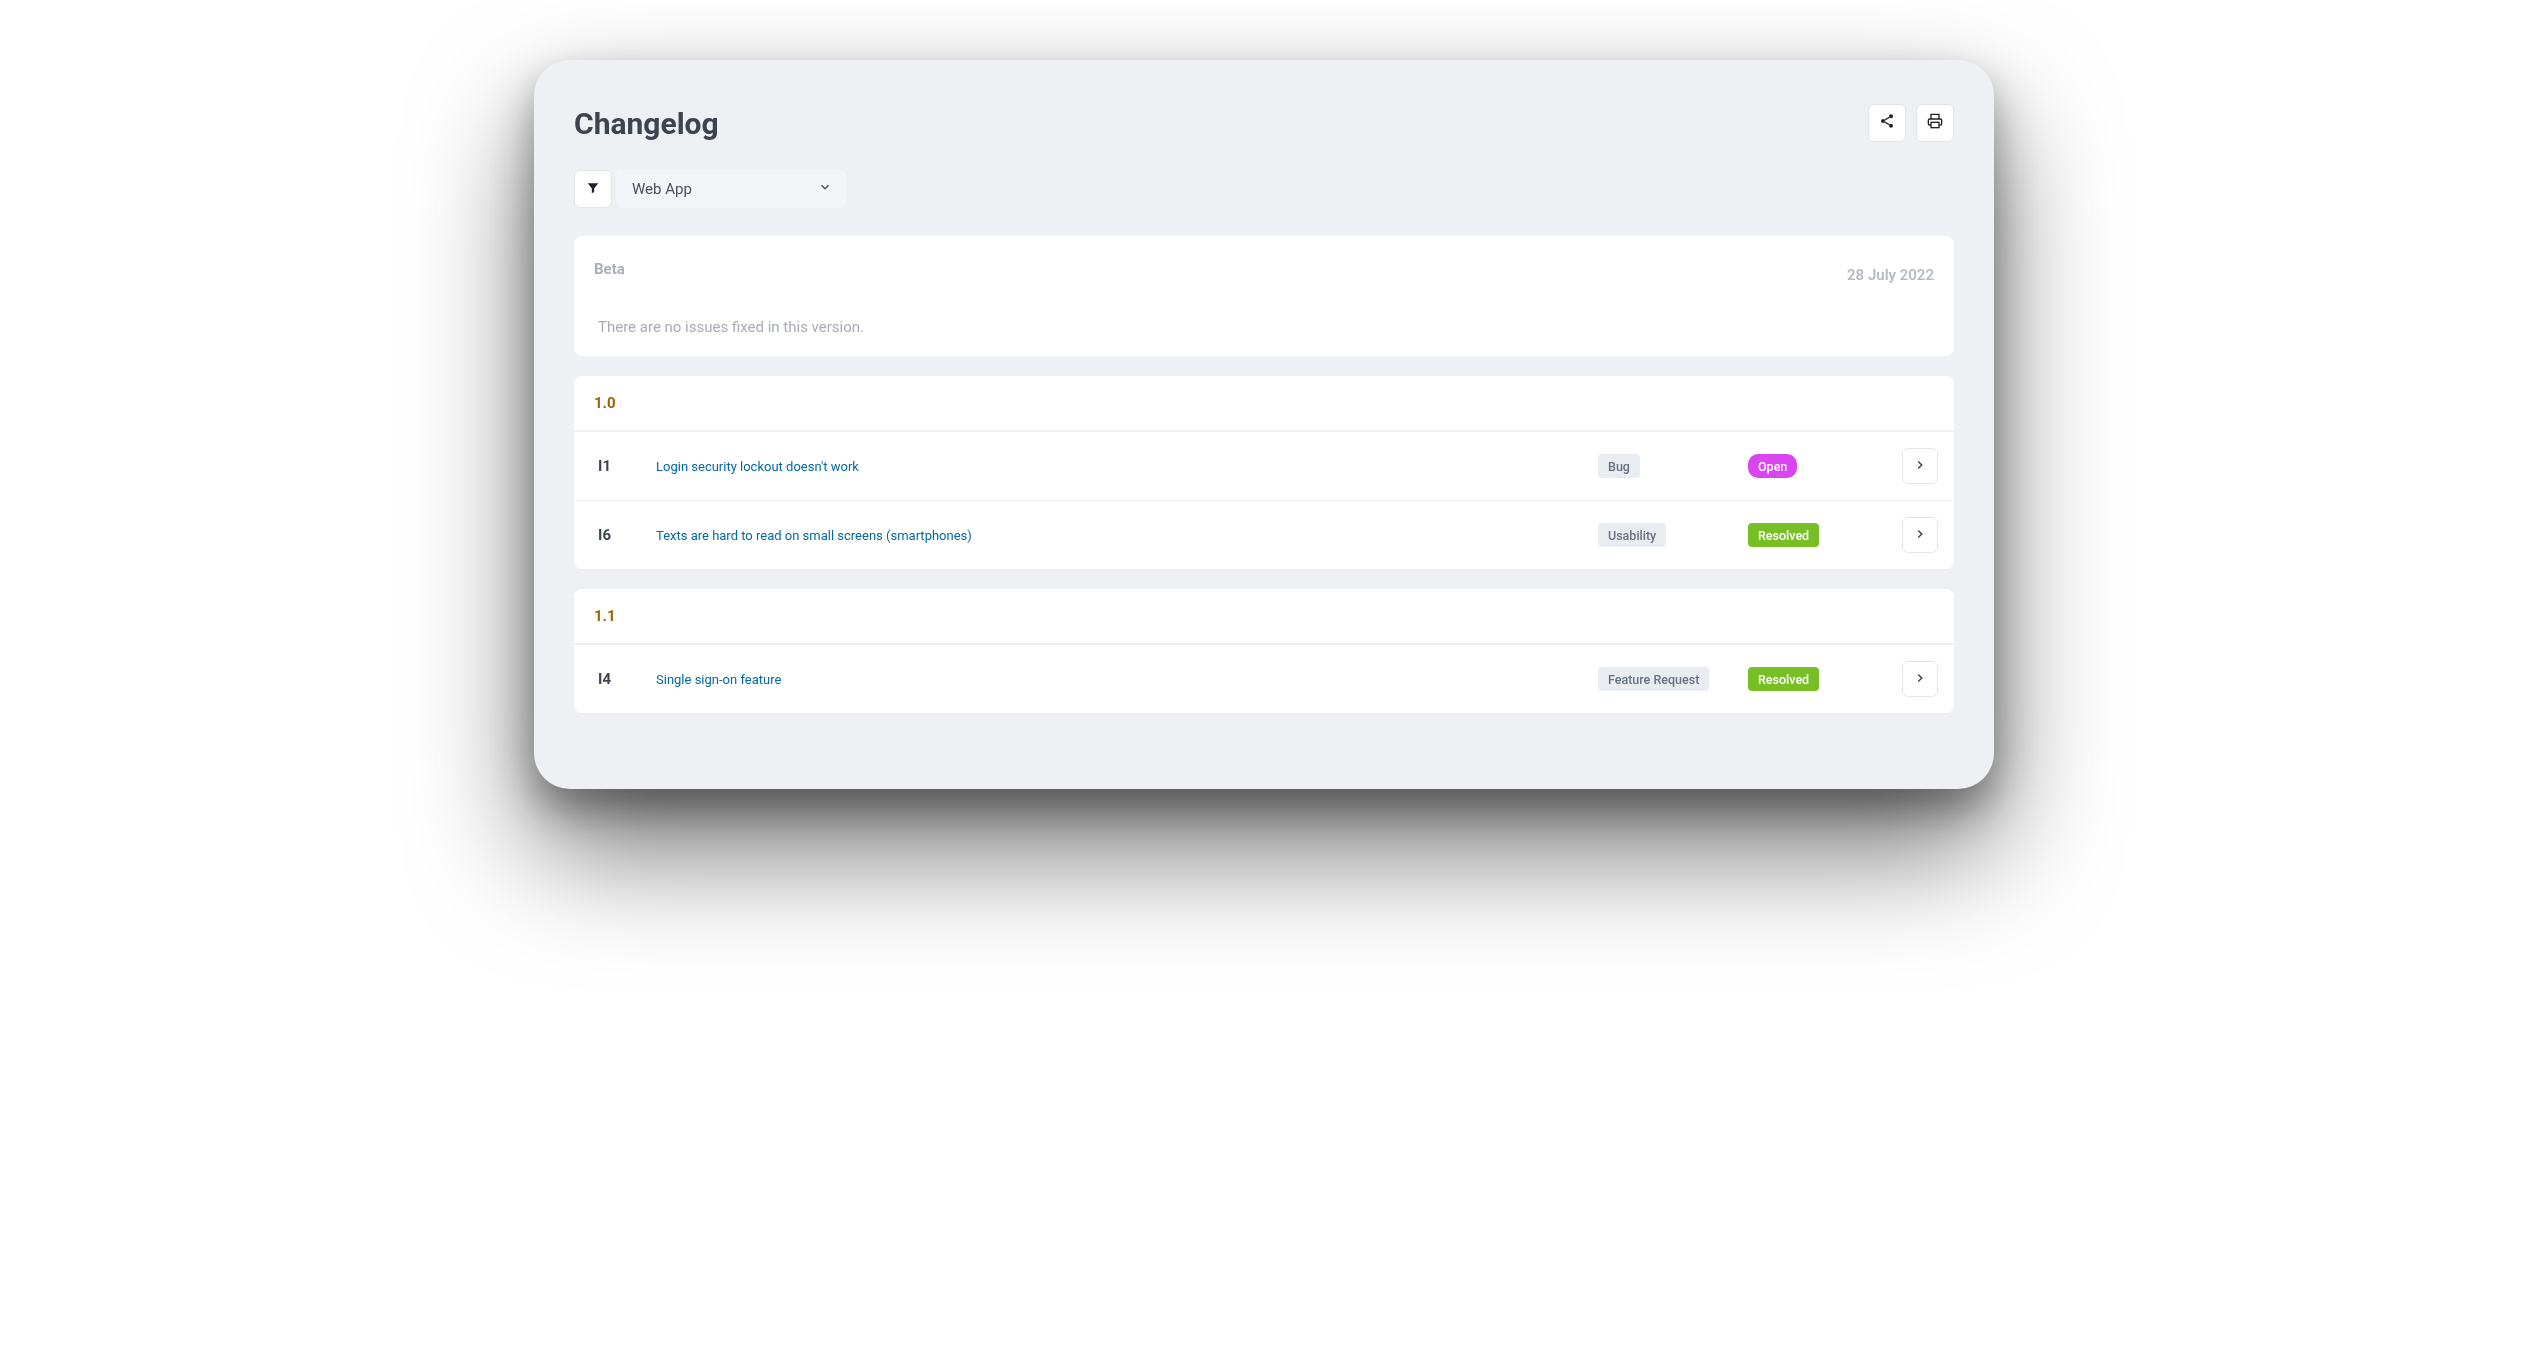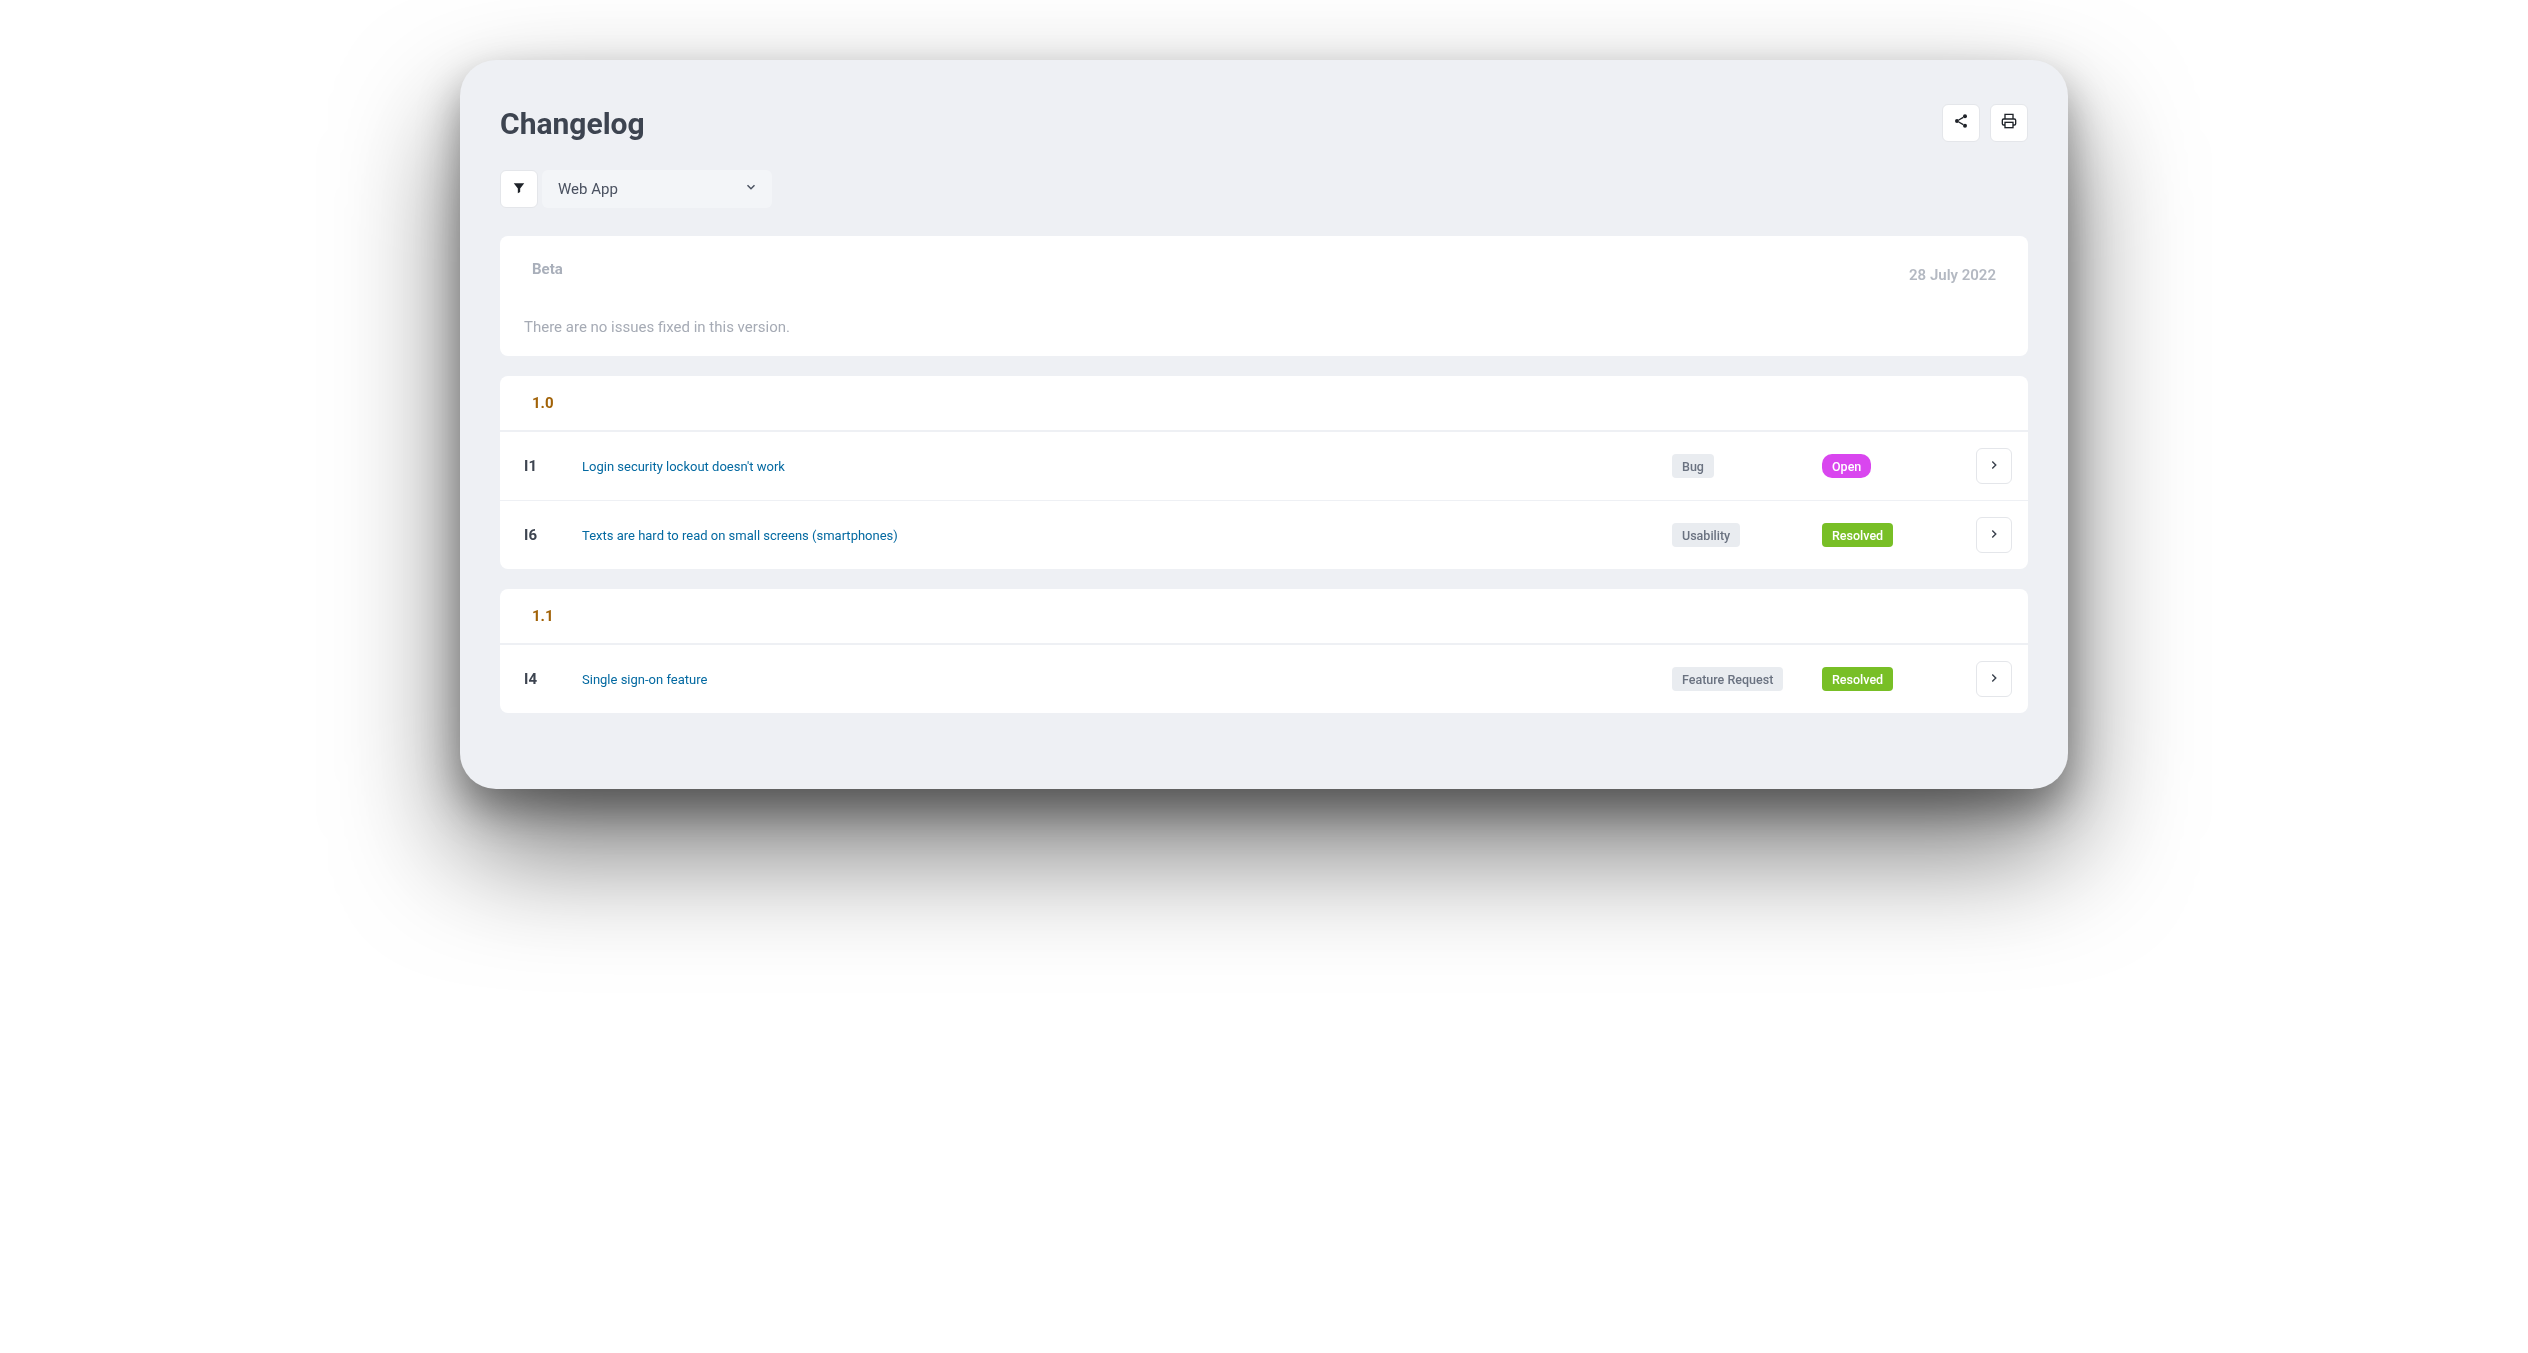--- a/index.html
+++ b/index.html
@@ -6,21 +6,21 @@
   html, body { width: 100%; height: 100%; }
   body {
     font-family: -apple-system, BlinkMacSystemFont, "Segoe UI", Roboto, "Helvetica Neue", Arial, sans-serif;
     background: #ffffff;
     display: flex;
     align-items: flex-start;
     justify-content: center;
     padding: 60px 40px;
   }
   .card {
-    width: 1608px;
+    width: 1460px;
     background: #eef0f4;
     border-radius: 36px;
     padding: 44px 40px 56px 40px;
     box-shadow: 0 60px 120px rgba(0,0,0,0.55), 0 20px 40px rgba(0,0,0,0.35);
   }
   .header {
     display: flex;
     align-items: center;
     justify-content: space-between;
     margin-bottom: 28px;
@@ -92,21 +92,21 @@
   .section {
     background: #ffffff;
     border-radius: 8px;
     margin-bottom: 20px;
     overflow: hidden;
   }
   .section-header {
     display: flex;
     justify-content: space-between;
     align-items: center;
-    padding: 18px 32px;
+    padding: 18px 20px;
     border-bottom: 1px solid #eef0f4;
   }
   .section-header.no-border { border-bottom: none; }
   .version-label {
     font-weight: 700;
     font-size: 15px;
     color: #a16207;
   }
   .version-label.muted { color: #a9afba; }
   .version-date {

